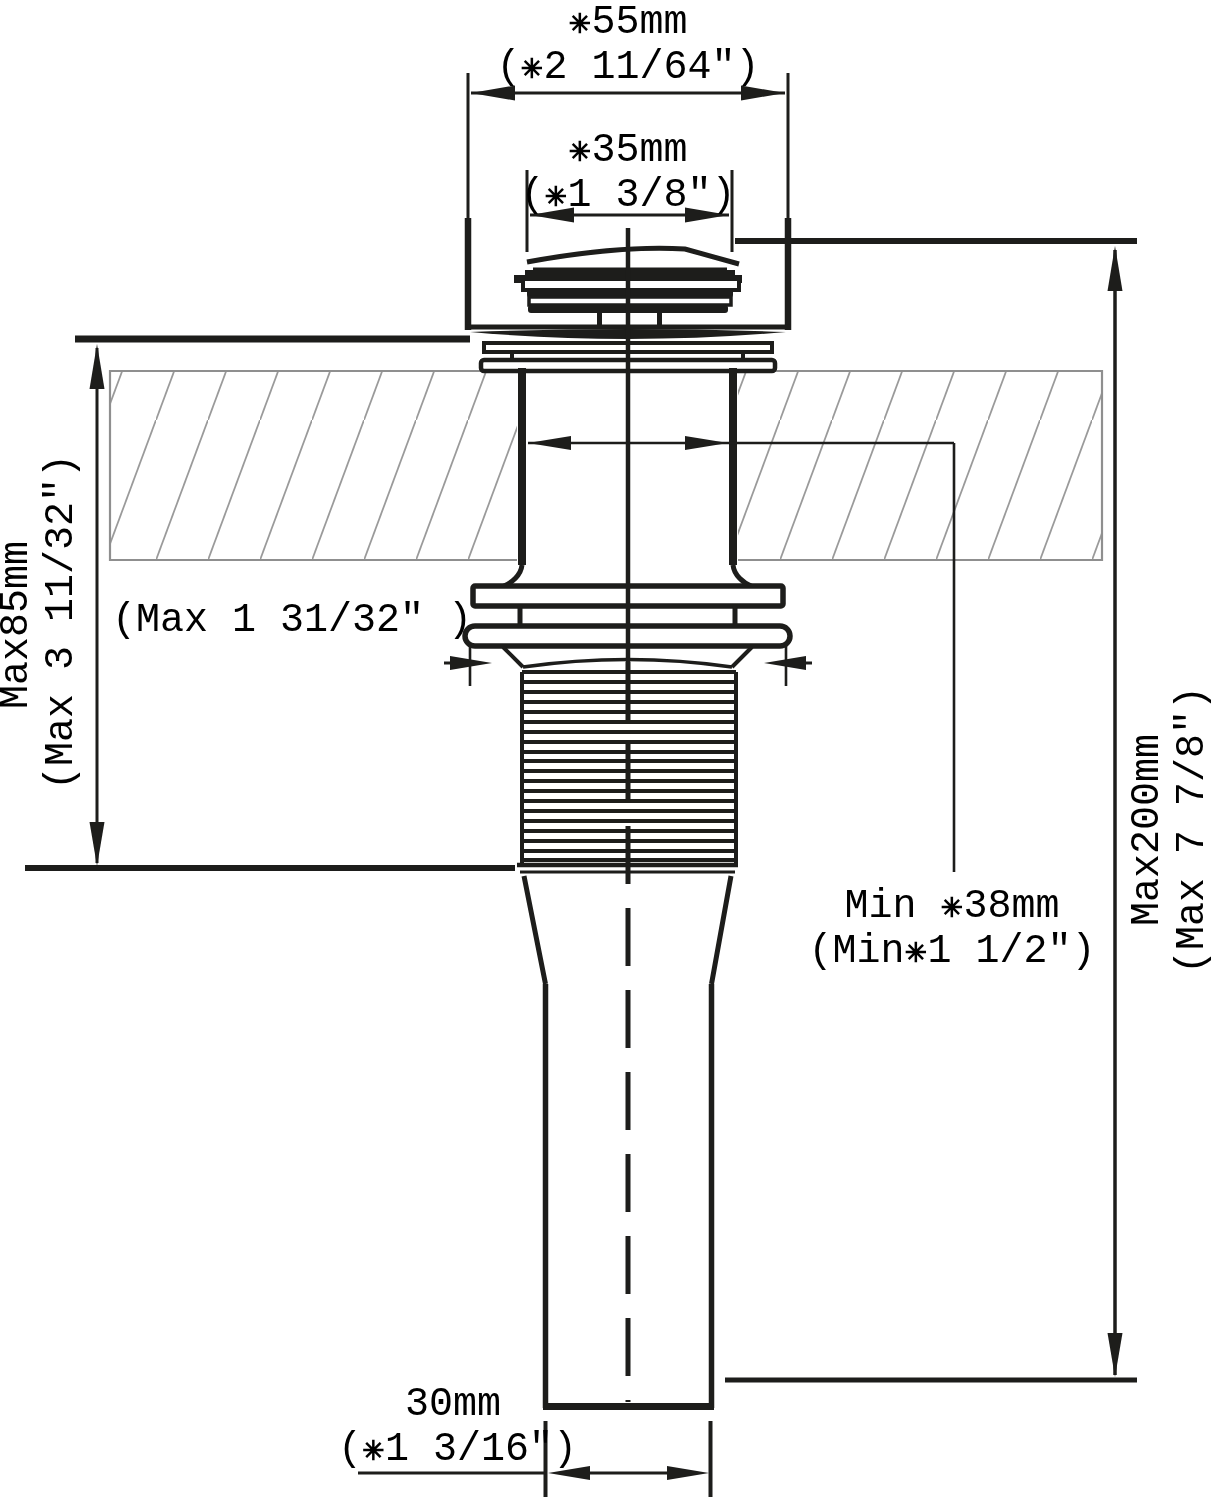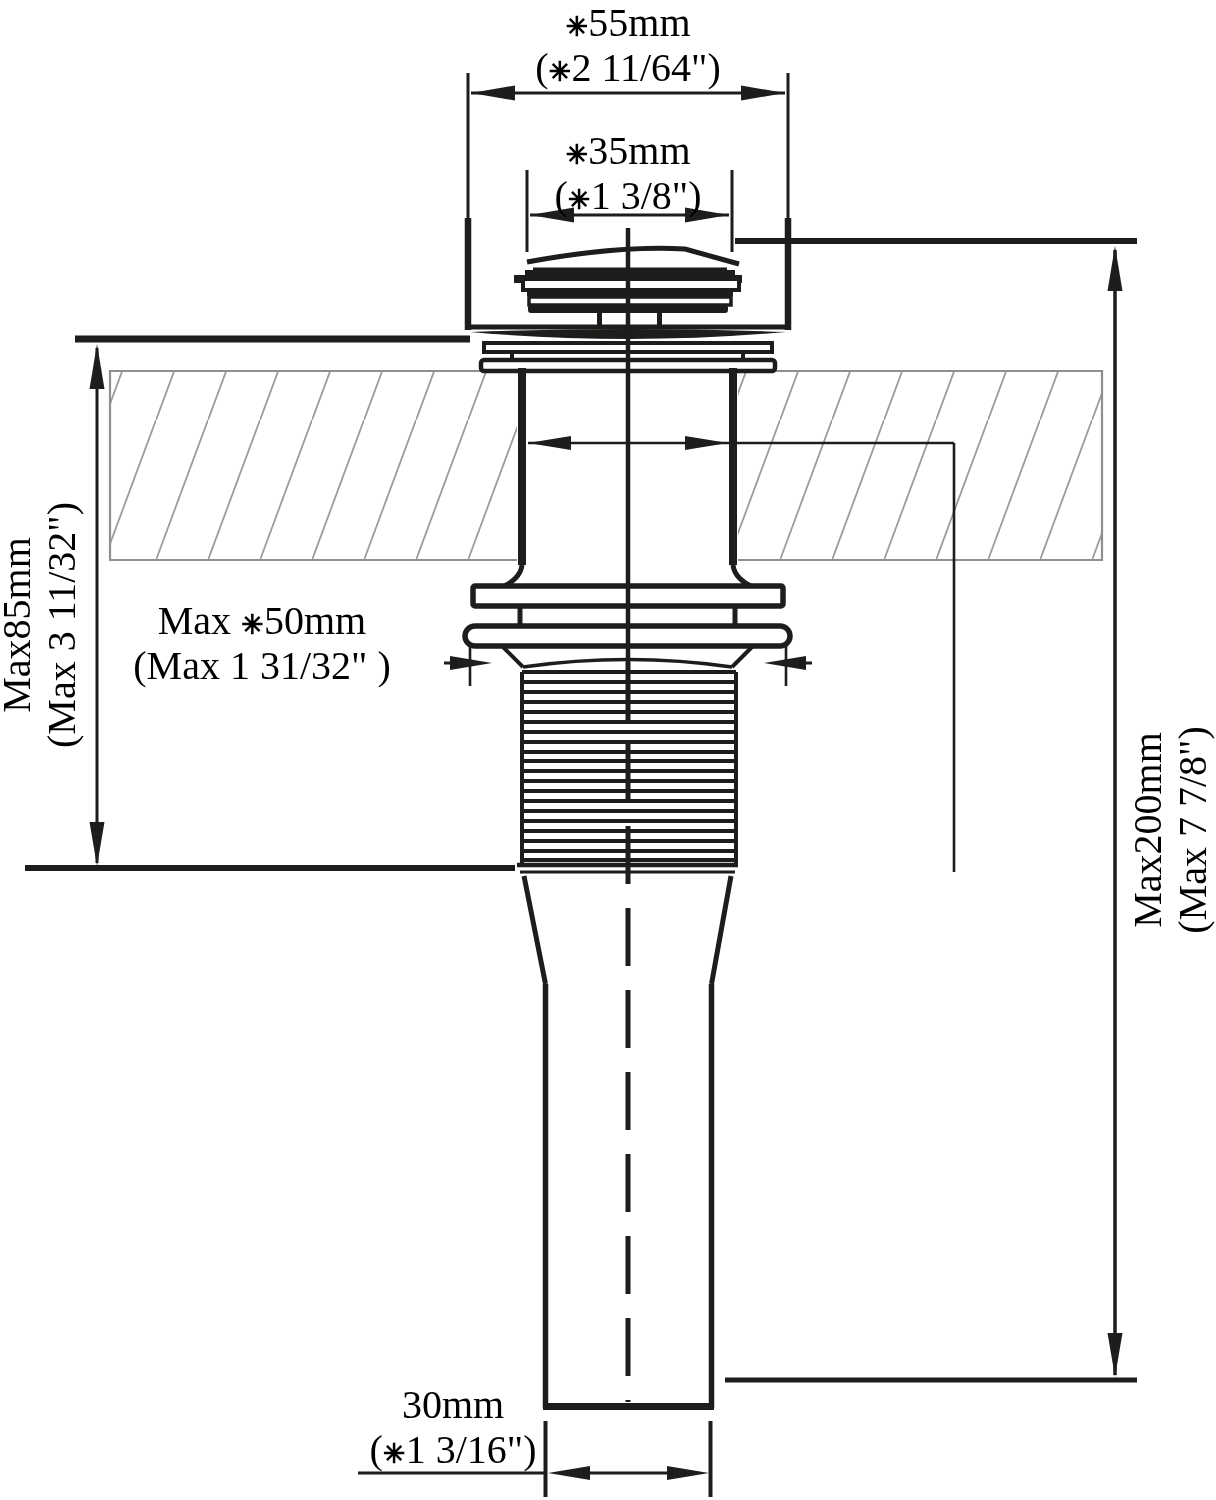--- a/index.html
+++ b/index.html
@@ -1,21 +1,21 @@
 <!DOCTYPE html>
 <html><head>
 <meta charset="utf-8">
 <style>
   html,body{margin:0;padding:0;background:#ffffff;}
   .canvas{
     position:relative;
     width:1216px;height:1500px;
     background:#ffffff;
     overflow:hidden;
-    font-family:Liberation Serif, serif;
+    font-family:Liberation Mono, monospace;
     color:#000;
   }
   .drawing{position:absolute;left:0;top:0;}
   .lbl{
     position:absolute;
     text-align:center;
     font-size:40px;
     line-height:45px;
     color:#000;
     white-space:nowrap;
@@ -160,24 +160,27 @@
     <span>⁕35mm</span>
     <span>(⁕1 3/8")</span>
   </div>
 
   <div class="lbl rot" style="left:-123px;top:577px;width:330px;height:96px;">
     <span>Max85mm</span>
     <span>(Max 3 11/32")</span>
   </div>
 
   <div class="lbl" style="left:112px;top:598px;width:300px;">
-    <span>Max ⁕50mm</span>
     <span>(Max 1 31/32" )</span>
   </div>
 
+  <div class="lbl" style="left:800px;top:884px;width:304px;">
+    <span>Min ⁕38mm</span>
+    <span>(Min⁕1 1/2")</span>
+  </div>
 
   <div class="lbl rot" style="left:1008px;top:782px;width:330px;height:96px;">
     <span>Max200mm</span>
     <span>(Max 7 7/8")</span>
   </div>
 
   <div class="lbl" style="left:338px;top:1382px;width:230px;">
     <span>30mm</span>
     <span>(⁕1 3/16")</span>
   </div>

